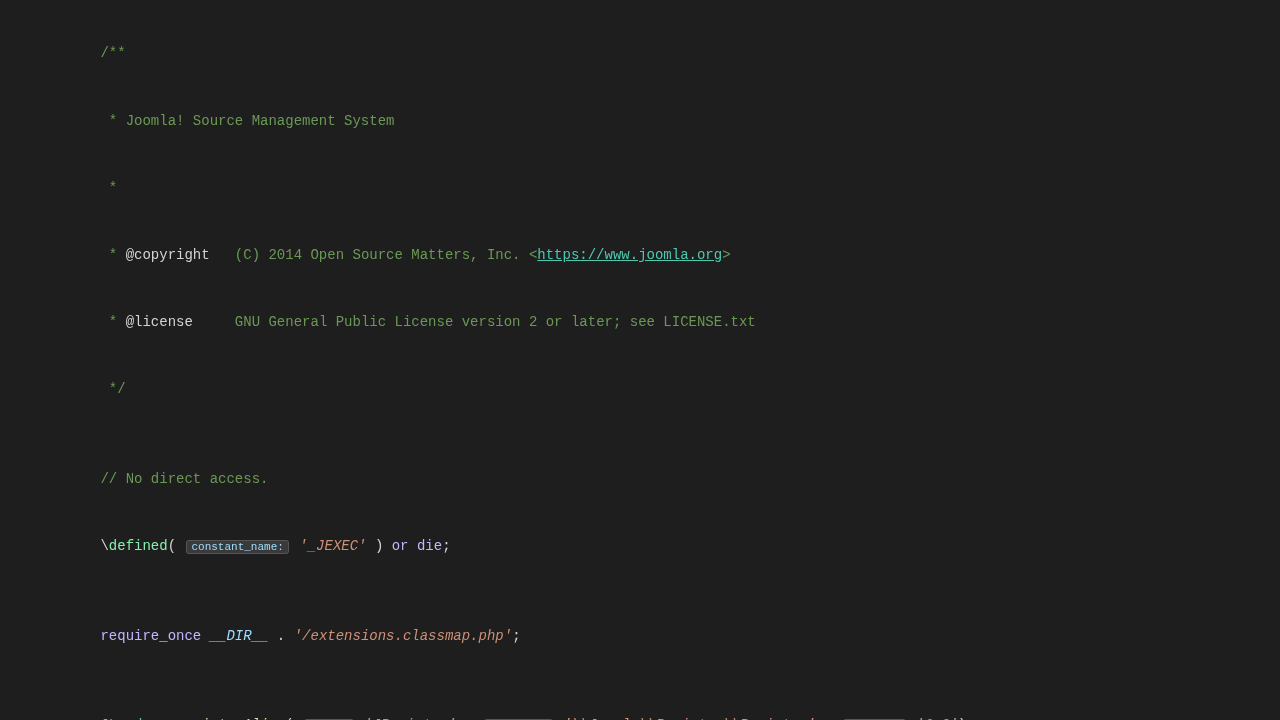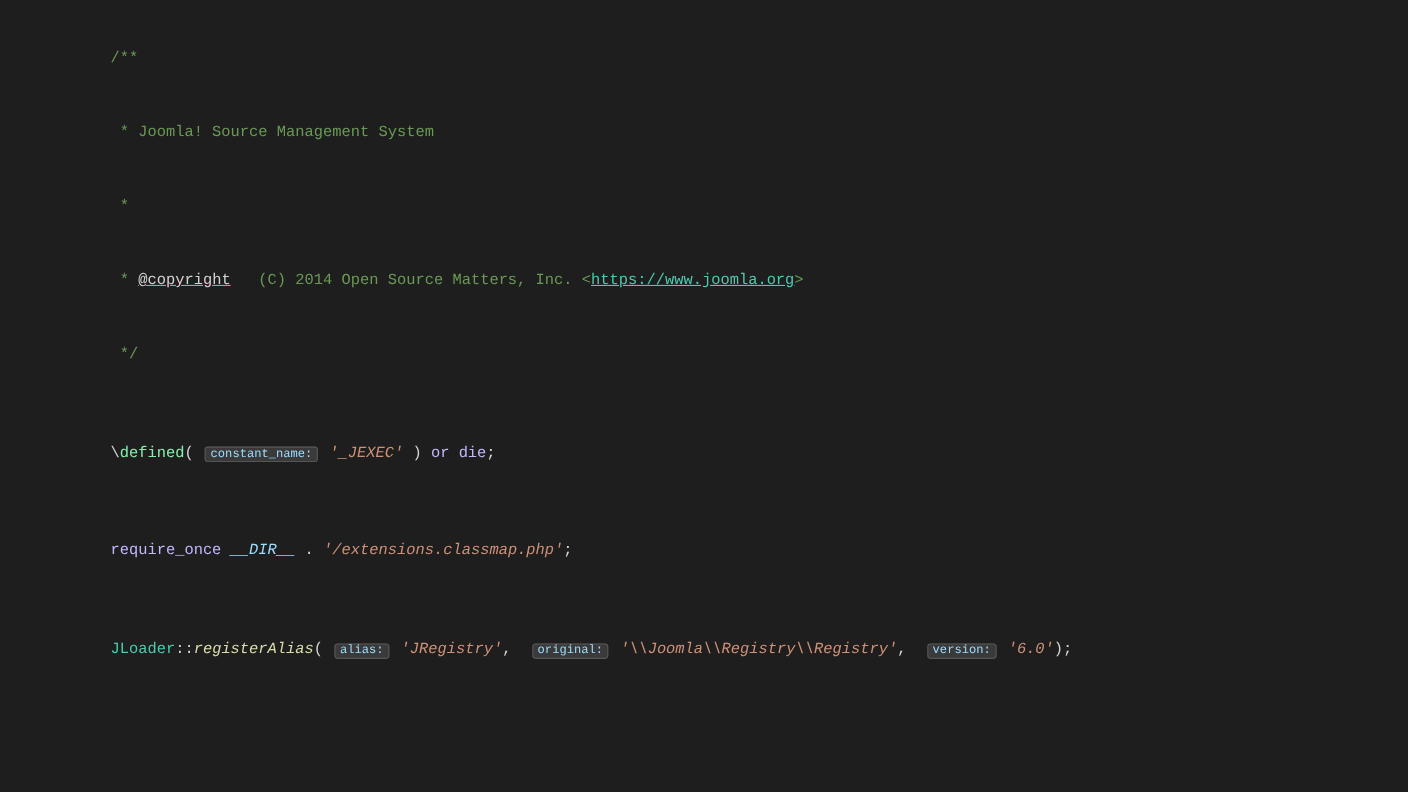--- a/index.html
+++ b/index.html
@@ -42,21 +42,21 @@
       flex: 1;
     }
 
     
     .comment { color: #6a9955; }
     .keyword { color: #c4b5fd; }
     .string { color: #ce9178; font-style: italic; }
     .func { color: #86efac; }
     .class-name { color: #4ec9b0; }
     .link { color: #4ec9b0; text-decoration: underline; }
-    .underline-green { text-decoration: underline; text-decoration-color: #4ec9b0; color: #d4d4d4; }
+    .underline-green { text-decoration-color: #4ec9b0; color: #d4d4d4; }
     .plain { color: #d4d4d4; }
     .method { color: #dcdcaa; font-style: italic; }
     .constant { color: #9cdcfe; font-style: italic; }
 
     .badge {
       background: #3a3a3a;
       border: 1px solid #555;
       border-radius: 3px;
       padding: 0 4px;
       font-size: 11px;
@@ -90,33 +90,45 @@
     </div>
   </div>
 
   <div class="line">
     <div class="gutter"></div>
     <div class="content">
       <span class="comment"> * </span><span class="underline-green comment">@copyright</span><span class="comment">   (C) 2014 Open Source Matters, Inc. &lt;</span><span class="link">https://www.joomla.org</span><span class="comment">&gt;</span>
     </div>
   </div>
 
+  <div class="line">
+    <div class="gutter"></div>
+    <div class="content">
+      <span class="comment"> * </span><span class="underline-green comment">@license</span><span class="comment">     GNU General Public License version 2 or later; see LICENSE.txt</span>
+    </div>
+  </div>
 
   <div class="line">
     <div class="gutter"></div>
     <div class="content">
       <span class="comment"> */</span>
     </div>
   </div>
 
   <div class="line">
     <div class="gutter"></div>
     <div class="content">&nbsp;</div>
   </div>
 
+  <div class="line">
+    <div class="gutter"></div>
+    <div class="content">
+      <span class="comment">// No direct access.</span>
+    </div>
+  </div>
 
   <div class="line">
     <div class="gutter"></div>
     <div class="content">
       <span class="plain">\</span><span class="func">defined</span><span class="plain">( </span><span class="badge">constant_name:</span><span class="string"> '_JEXEC'</span><span class="plain"> ) </span><span class="keyword">or</span><span class="plain"> </span><span class="keyword">die</span><span class="plain">;</span>
     </div>
   </div>
 
   <div class="line">
     <div class="gutter"></div>

